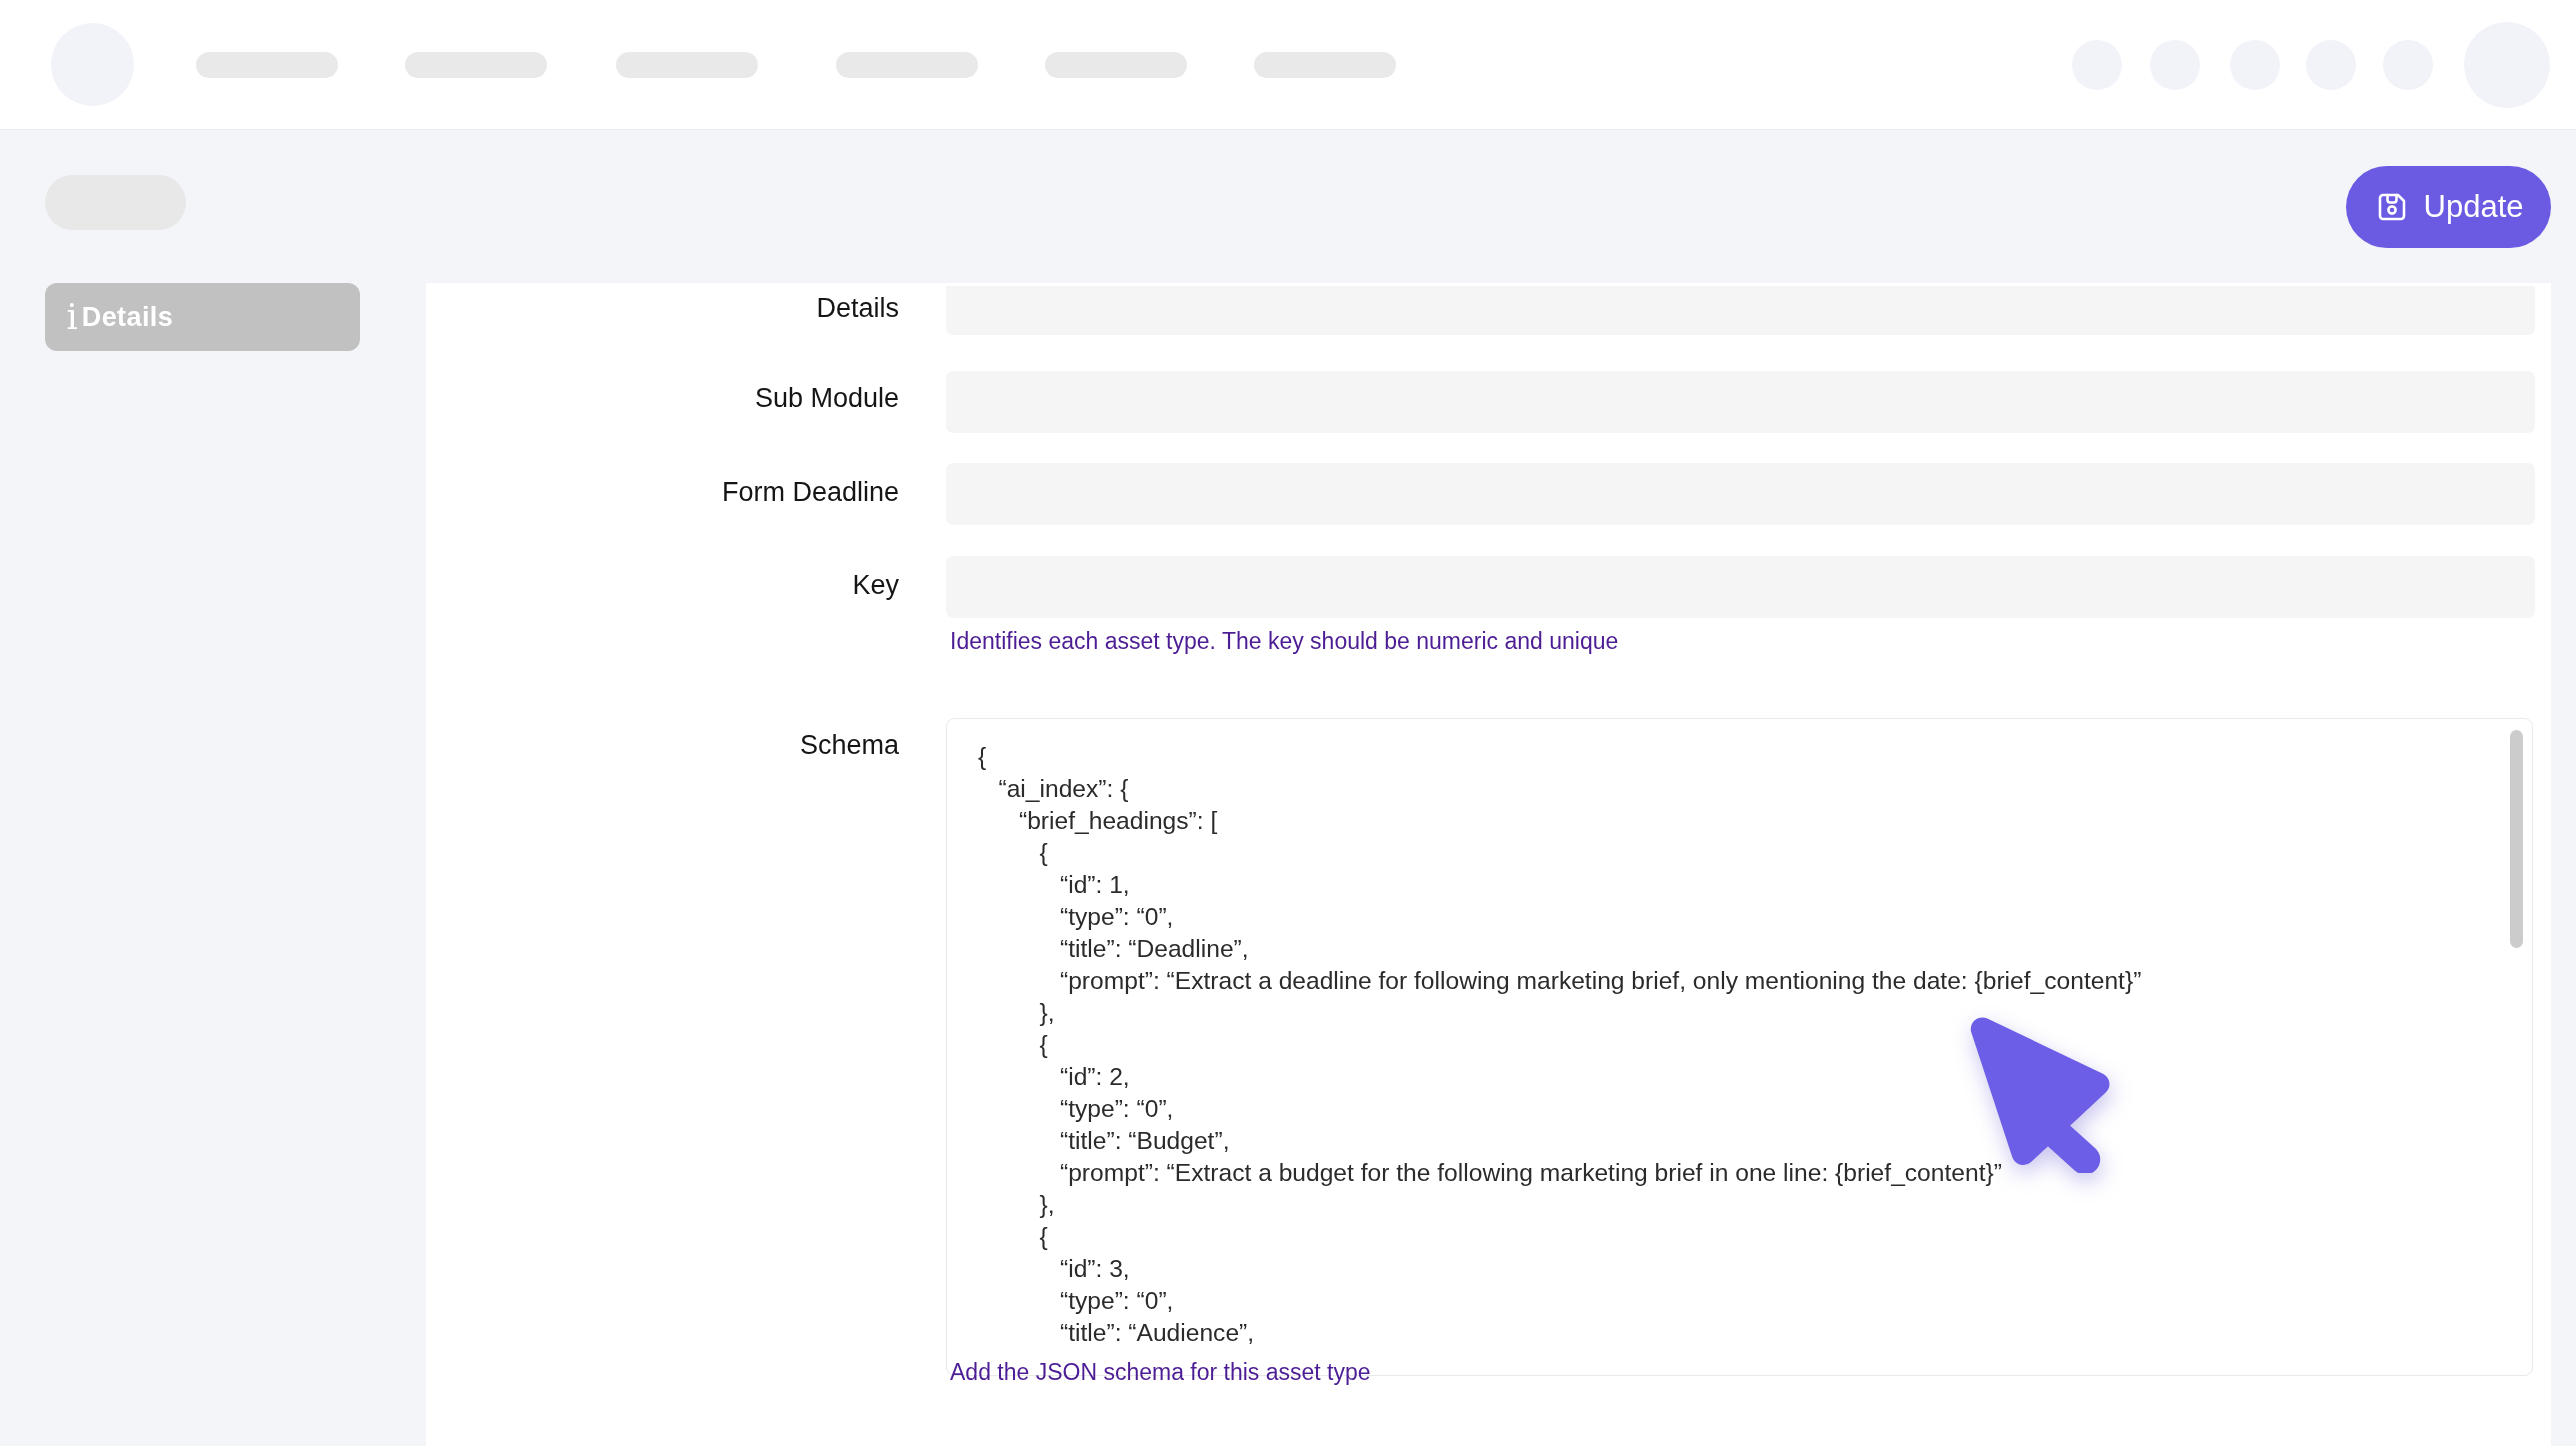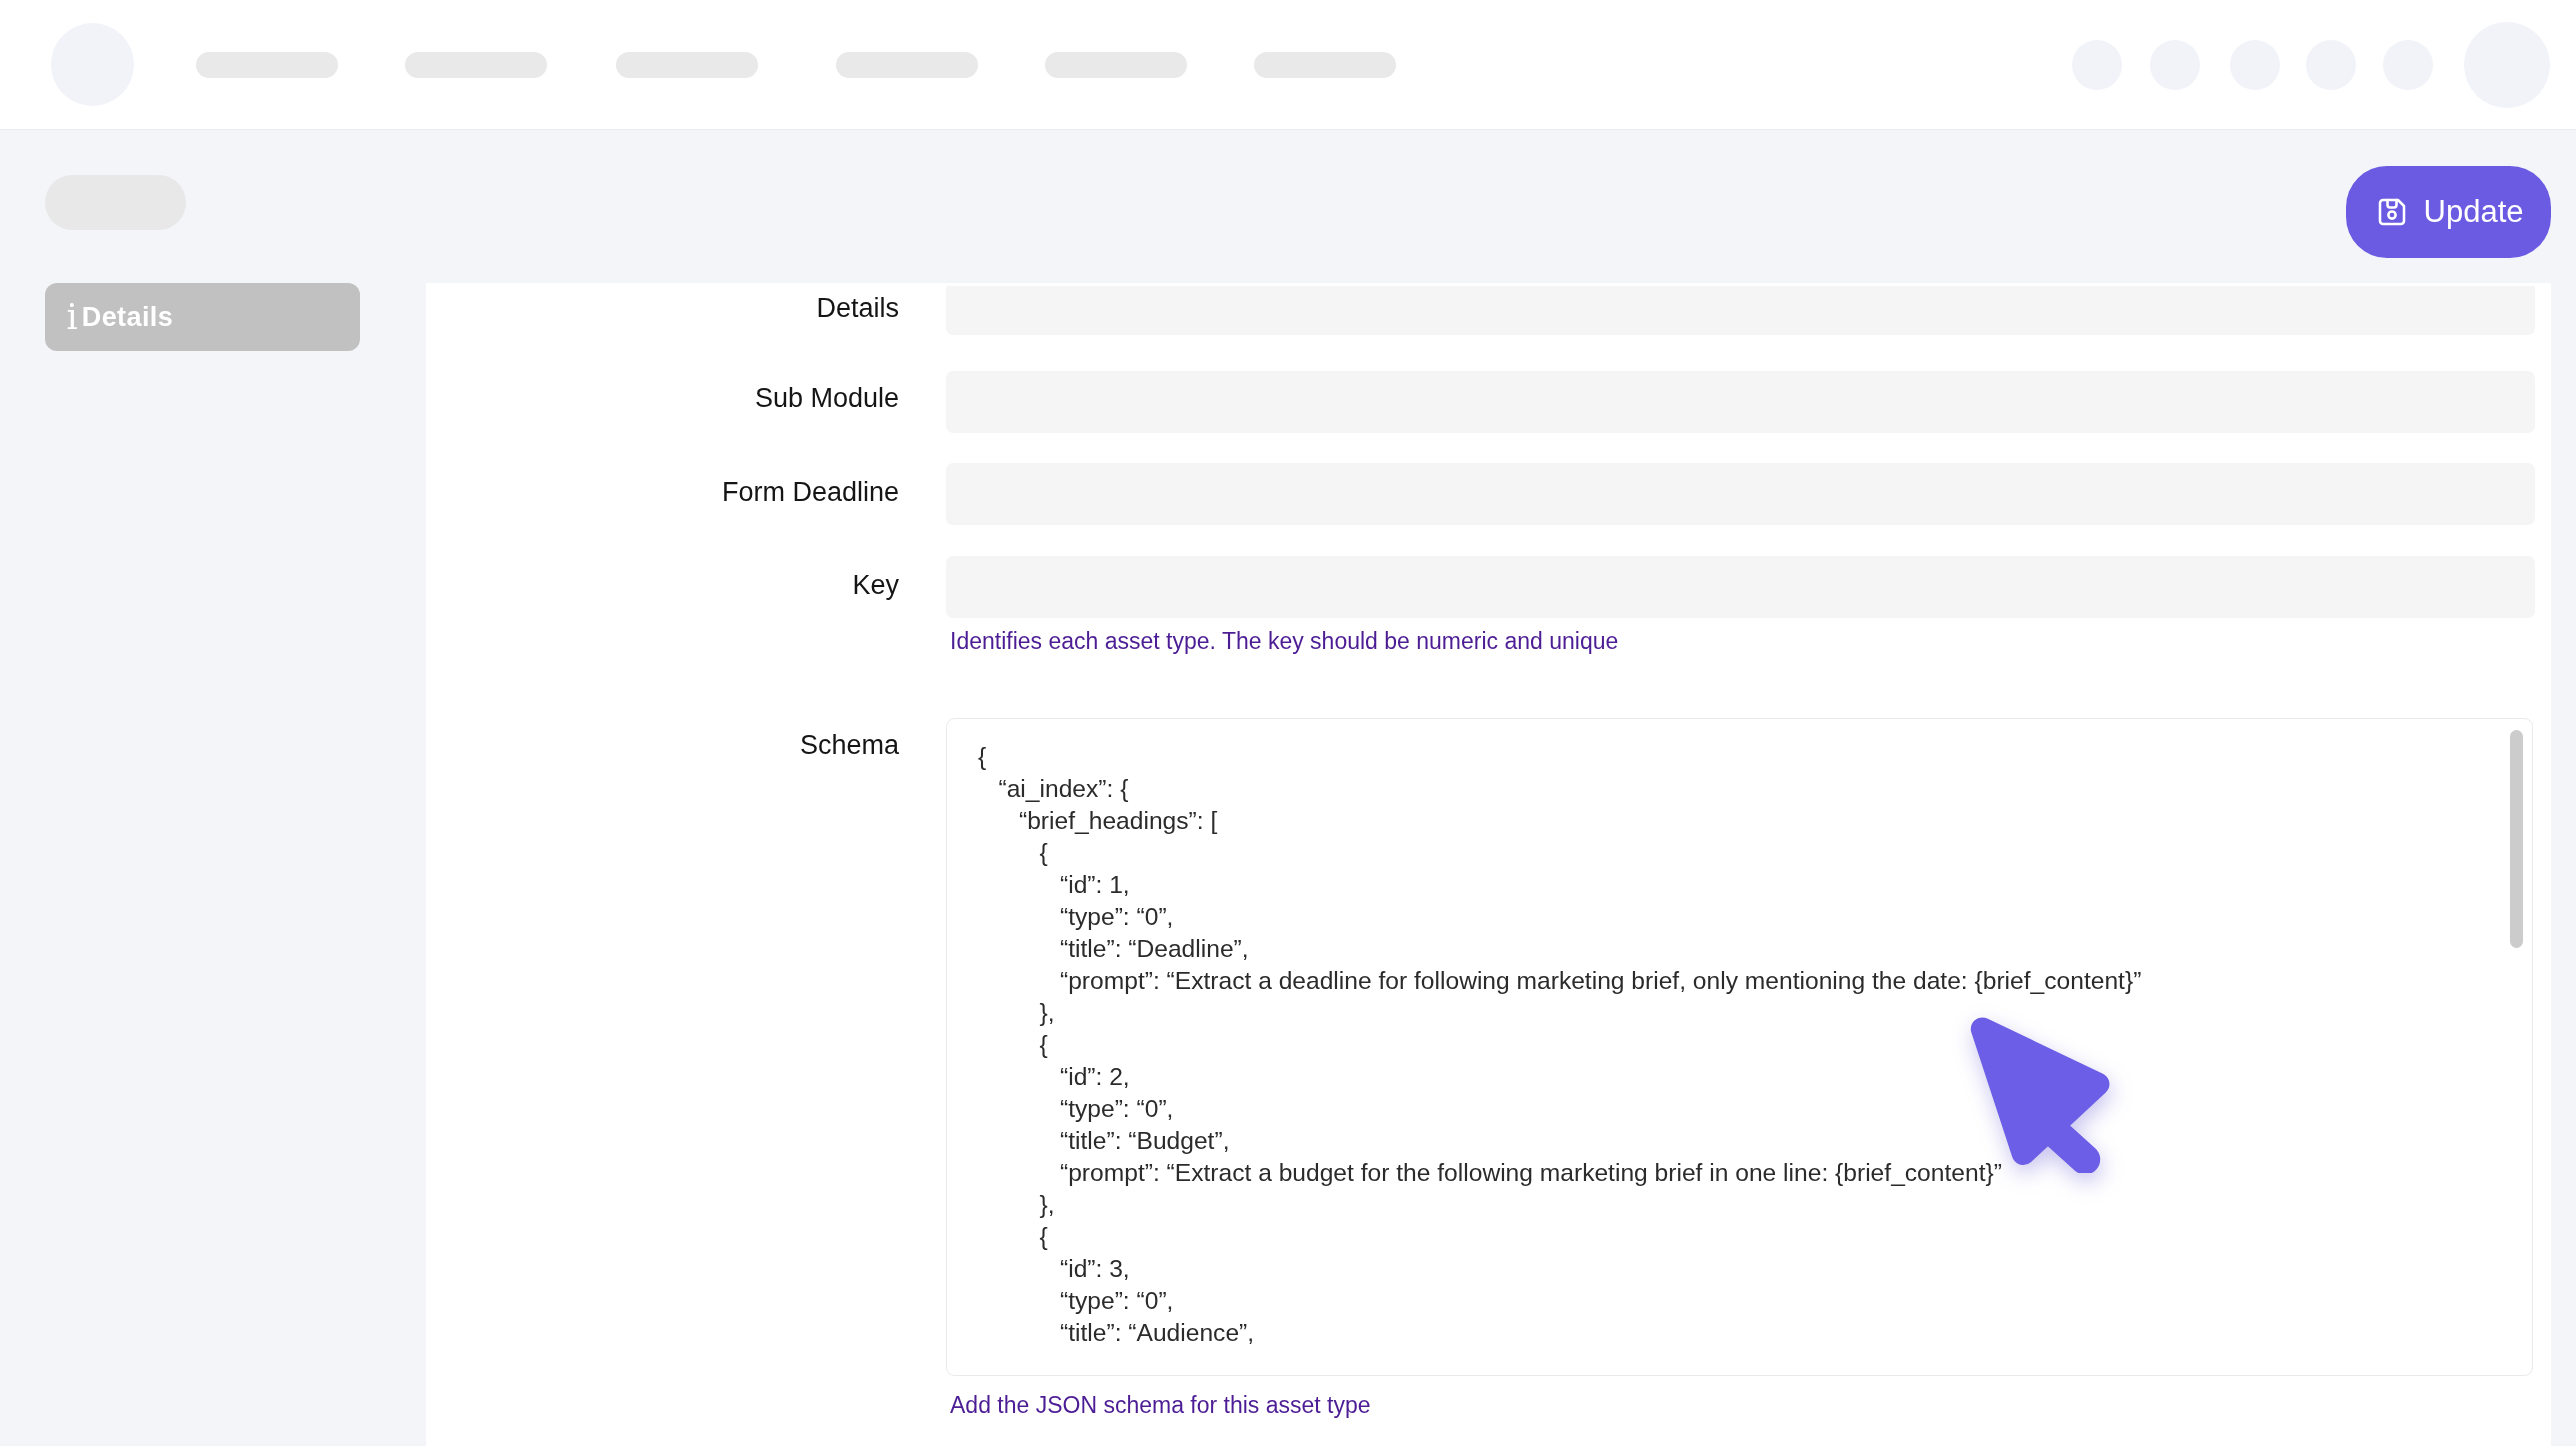--- a/index.html
+++ b/index.html
@@ -11,21 +11,21 @@
   }
   
   .topnav{position:absolute;left:0;top:0;width:2576px;height:129px;background:#ffffff;
           box-shadow:0 0.9px 0 rgba(0,0,0,0.04);}
   .logo-skel{position:absolute;left:51px;top:23px;width:83px;height:83px;border-radius:50%;background:#f1f3f9;}
   .nav-pill{position:absolute;top:52px;height:26px;width:142px;border-radius:13px;background:#e9e9ea;}
   .icon-circle{position:absolute;top:40px;width:50px;height:50px;border-radius:50%;background:#f1f3f9;}
   .avatar{position:absolute;left:2464px;top:22.4px;width:86px;height:86px;border-radius:50%;background:#f1f3f9;}
   
   .subheader-skel{position:absolute;left:45px;top:175px;width:141px;height:55px;border-radius:28px;background:#e8e8e9;}
-  .update-btn{position:absolute;left:2346px;top:166px;width:205px;height:92px;border-radius:41px;
+  .update-btn{position:absolute;left:2346px;top:166px;width:205px;height:82px;border-radius:41px;
               background:#6b5be2;border:none;display:flex;align-items:center;justify-content:center;
               gap:14px;color:#ffffff;font-size:31px;font-family:inherit;cursor:pointer;}
   .update-btn svg{width:36px;height:36px;display:block;}
   
   .details-item{position:absolute;left:45px;top:283px;width:315px;height:68px;border-radius:12px;
                 background:#c1c1c1;display:flex;align-items:center;color:#ffffff;cursor:pointer;}
   .details-item .i-glyph{font-family:"DejaVu Serif","Liberation Serif",serif;font-size:35px;
                          line-height:1;margin-left:21.6px;font-weight:400;}
   .details-item .d-label{font-size:27px;font-weight:bold;margin-left:4px;letter-spacing:0.4px;}
   
@@ -115,21 +115,21 @@
             “type”: “0”,
             “title”: “Budget”,
             “prompt”: “Extract a budget for the following marketing brief in one line: {brief_content}”
          },
          {
             “id”: 3,
             “type”: “0”,
             “title”: “Audience”,</pre>
   <div class="scroll-thumb"></div>
 </div>
-<div class="helper" style="top:1392px;">Add the JSON schema for this asset type</div>
+<div class="helper" style="top:1359px;">Add the JSON schema for this asset type</div>
 
 <div class="cursor">
   <svg viewBox="0 0 180 180" width="160" height="160">
     <g fill="#6c5ee6" stroke="#6c5ee6" stroke-linejoin="round" stroke-linecap="round">
       <path d="M24 18 L154 80 L70 158 Z" stroke-width="26"></path>
       <rect x="88" y="112" width="84" height="32" rx="16" transform="rotate(42 100 125)" stroke-width="2"></rect>
     </g>
   </svg>
 </div>
 

